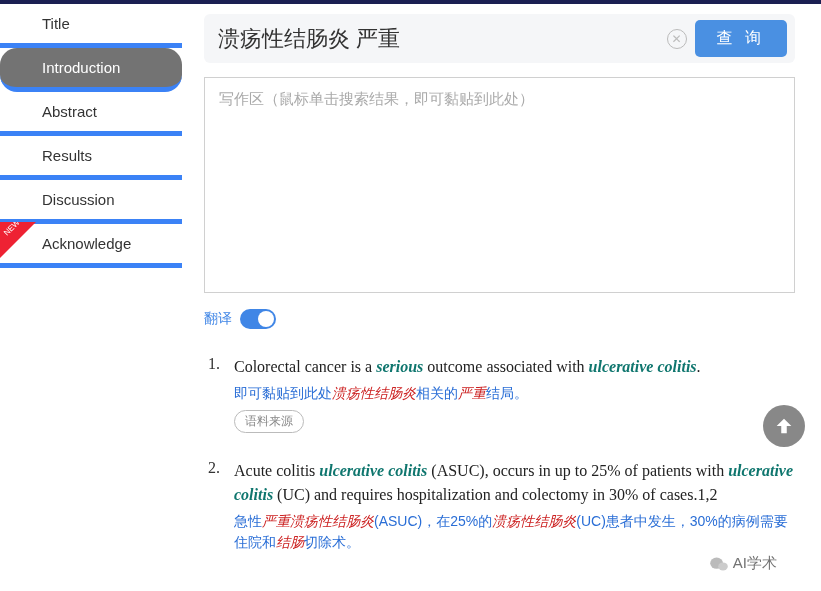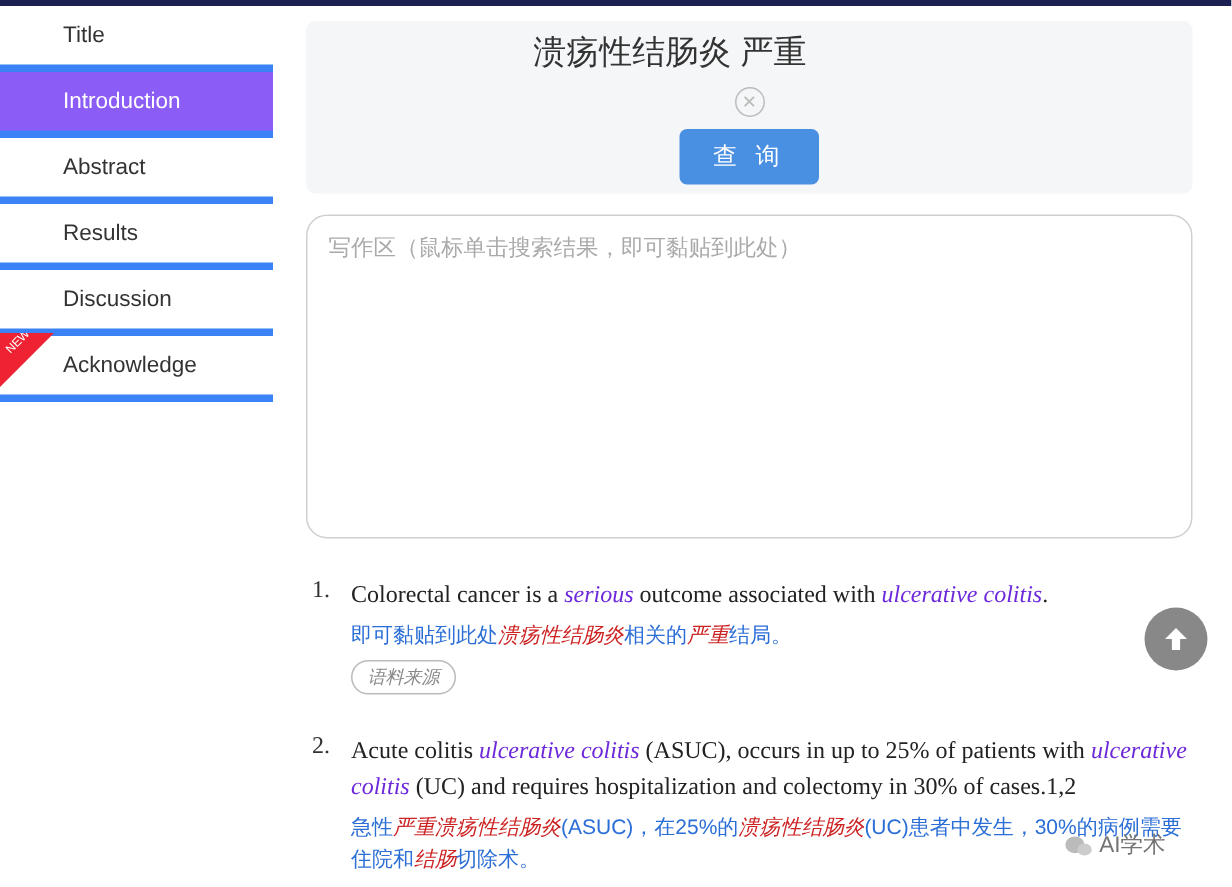--- a/index.html
+++ b/index.html
@@ -1,42 +1,42 @@
 <!DOCTYPE html>
 <html><head>
 <meta charset="utf-8">
 <style>
 * { box-sizing: border-box; margin: 0; padding: 0; }
 body { font-family: Arial, "Microsoft YaHei", sans-serif; font-size: 14px; color: #333; background: #fff; width: 821px; height: 591px; overflow: hidden; position: relative; }
 .topbar { height: 4px; background: #1b1f52; }
 .container { display: flex; height: 587px; }
 .sidebar { width: 182px; flex-shrink: 0; }
 .sidebar-item { height: 44px; padding-left: 42px; display: flex; align-items: center; font-size: 15px; color: #333; border-bottom: 5px solid #3b82f6; cursor: pointer; position: relative; }
-.sidebar-item.active { background: #8b5cf6; color: #fff; }
+.sidebar-item.active { background: #737373; color: #fff; border-radius: 17px; }
 .new-badge { position: absolute; left: -2px; top: -2px; width: 38px; height: 38px; }
 .new-badge svg { width: 100%; height: 100%; }
 .main { flex: 1; padding: 10px 26px 0 22px; }
-.search-row { display: flex; align-items: center; background: #f5f6f8; border-radius: 6px; padding: 6px 8px; gap: 8px; flex-direction: column; }
+.search-row { display: flex; align-items: center; background: #f5f6f8; border-radius: 6px; padding: 6px 8px; gap: 8px; }
 .search-input { flex: 1; border: none; background: transparent; font-size: 22px; color: #333; outline: none; padding: 2px 6px; }
 .clear-btn { width: 20px; height: 20px; border: 1.5px solid #bbb; border-radius: 50%; display: flex; align-items: center; justify-content: center; color: #bbb; font-size: 12px; cursor: pointer; }
 .query-btn { background: #4a90e2; color: #fff; border: none; border-radius: 5px; padding: 8px 22px; font-size: 16px; letter-spacing: 4px; cursor: pointer; }
-.writing-area { margin-top: 14px; border: 1px solid #d0d0d0; border-radius: 14px; height: 216px; padding: 12px 14px; color: #aaa; font-size: 15px; }
+.writing-area { margin-top: 14px; border: 1px solid #d0d0d0; border-radius: 0; height: 216px; padding: 12px 14px; color: #aaa; font-size: 15px; }
 .translate-row { margin-top: 16px; display: flex; align-items: center; gap: 8px; }
 .translate-label { color: #4086e6; font-size: 14px; }
 .toggle { width: 36px; height: 20px; background: #4086e6; border-radius: 10px; position: relative; cursor: pointer; }
 .toggle::after { content: ""; position: absolute; width: 16px; height: 16px; background: #fff; border-radius: 50%; right: 2px; top: 2px; }
 .results { margin-top: 26px; padding-left: 4px; }
 .result-item { display: flex; margin-bottom: 26px; font-family: Georgia, serif; }
 .result-num { width: 26px; flex-shrink: 0; font-size: 16px; }
 .result-body { flex: 1; }
 .result-en { font-size: 16px; color: #222; line-height: 1.5; }
-.result-en .hl { color: #6d28d9; font-style: italic; }
+.result-en .hl { color: #0f766e; font-style: italic; font-weight: bold; }
 .result-cn { color: #2a6ed6; font-size: 14px; margin-top: 4px; font-family: Arial, "Microsoft YaHei", sans-serif; line-height: 1.5; }
 .result-cn .hl { color: #c22; font-style: italic; }
-.source-btn { display: inline-block; border: 1px solid #bbb; border-radius: 12px; padding: 2px 10px; font-size: 12px; color: #888; margin-top: 6px; cursor: pointer; font-family: Arial, "Microsoft YaHei", sans-serif; font-style: italic; }
+.source-btn { display: inline-block; border: 1px solid #bbb; border-radius: 12px; padding: 2px 10px; font-size: 12px; color: #888; margin-top: 6px; cursor: pointer; font-family: Arial, "Microsoft YaHei", sans-serif; }
 .scroll-top { position: absolute; right: 16px; bottom: 144px; width: 42px; height: 42px; background: #888; border-radius: 50%; display: flex; align-items: center; justify-content: center; cursor: pointer; }
 .scroll-top svg { fill: #fff; }
 .watermark { position: absolute; right: 44px; bottom: 18px; font-size: 15px; color: #737373; display: flex; align-items: center; gap: 4px; }
 .watermark .wx-icon { width: 20px; height: 16px; }
 </style>
 </head>
 <body>
 
 <div class="topbar"></div>
 <div class="container">
@@ -60,20 +60,24 @@
 
   <div class="main">
     <div class="search-row">
       <input class="search-input" value="溃疡性结肠炎 严重" style="">
       <div class="clear-btn">✕</div>
       <button class="query-btn">查 询</button>
     </div>
 
     <div class="writing-area">写作区（鼠标单击搜索结果，即可黏贴到此处）</div>
 
+    <div class="translate-row">
+      <span class="translate-label">翻译</span>
+      <div class="toggle"></div>
+    </div>
 
     <div class="results">
 
       <div class="result-item">
         <div class="result-num">1.</div>
         <div class="result-body">
           <div class="result-en"><span>Colorectal cancer is a </span><span class="hl">serious</span><span> outcome associated with </span><span class="hl">ulcerative colitis</span><span>.</span></div>
           <div class="result-cn"><span>即可黏贴到此处</span><span class="hl">溃疡性结肠炎</span><span>相关的</span><span class="hl">严重</span><span>结局。</span></div>
           <div class="source-btn">语料来源</div>
         </div>

